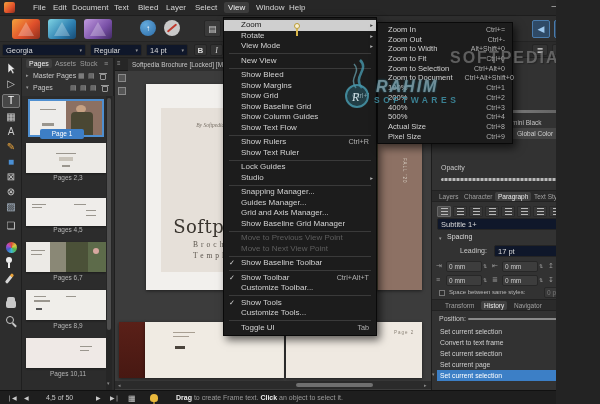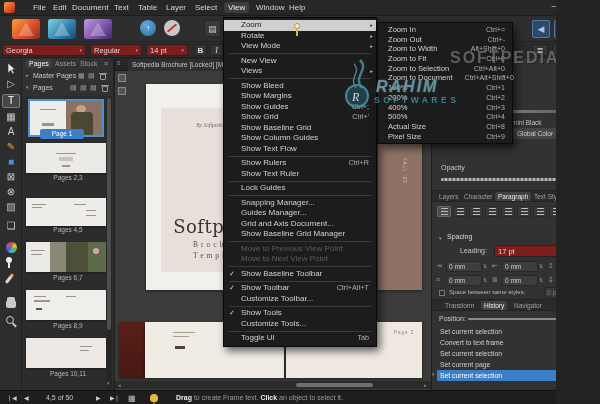--- a/index.html
+++ b/index.html
@@ -18,21 +18,21 @@
 .p-des{background:linear-gradient(135deg,#7fd4e4 0%,#2e7fb0 60%,#174a74 100%)}
 .p-pho{background:linear-gradient(135deg,#c09ade 0%,#7a51a8 60%,#432a66 100%)}
 .persona .shard{position:absolute;left:6px;top:3px;width:16px;height:14px;background:rgba(255,255,255,.28);clip-path:polygon(0 100%,50% 0,100% 100%)}
 .appicon{position:absolute;left:4px;top:2px;width:11px;height:11px;border-radius:2px;background:linear-gradient(135deg,#f5a23c,#e0502b 60%,#8e2f1d)}
 .circle-btn{position:absolute;top:4px;width:16px;height:16px;border-radius:50%;display:flex;align-items:center;justify-content:center;font-size:8px;color:#fff}
 .icon-btn{position:absolute;background:#3a3a3a;border:1px solid #272727;border-radius:2px;display:flex;align-items:center;justify-content:center;color:#c9c9c9}
 .icon-btn.blue{background:#2f4a66;border-color:#4a7bab;color:#9ec8ee}
 .slashline{position:absolute;left:2px;top:7px;width:12px;height:2px;background:#c03a2e;transform:rotate(-40deg);border-radius:1px}
 
 #contextbar{position:absolute;left:0;top:42px;width:600px;height:16px;background:#2b2b2b;border-bottom:1px solid #1f1f1f}
-.combo{position:absolute;top:2px;height:12px;background:#7f1d1d;border:1px solid #242424;border-radius:2px;display:flex;align-items:center;padding:0 3px;font-size:7.5px;color:#d8d8d8;white-space:nowrap}
+.combo{position:absolute;top:2px;height:12px;background:#0f172a;border:1px solid #242424;border-radius:2px;display:flex;align-items:center;padding:0 3px;font-size:7.5px;color:#d8d8d8;white-space:nowrap}
 .combo .ar{margin-left:auto;font-size:5px;color:#9a9a9a;padding-left:4px}
 .tbtn{position:absolute;top:2px;height:12px;width:13px;background:#343434;border:1px solid #242424;border-radius:2px;display:flex;align-items:center;justify-content:center;font-size:8px;color:#d8d8d8}
 
 #tools{position:absolute;left:0;top:58px;width:22px;height:332px;background:#2d2d2d;border-right:1px solid #1f1f1f}
 .tool{position:absolute;left:0;width:22px;text-align:center;font-size:10px;color:#c9c9c9;line-height:12px}
 .tool.active{left:2px;width:18px;background:#474747;border:1px solid #7a7a7a;border-radius:2px;color:#fff}
 .wheel{position:absolute;left:6px;width:11px;height:11px;border-radius:50%;background:conic-gradient(#d84b3a,#ddc93e,#57b64a,#3fb9c9,#3f5fc9,#b44bc9,#d84b3a)}
 .mag{position:absolute;left:6px;width:8px;height:8px;border:1.5px solid #c9c9c9;border-radius:50%}
 .mag::after{content:"";position:absolute;width:5px;height:1.5px;background:#c9c9c9;transform:rotate(45deg);right:-4px;bottom:-2px}
 .hand{position:absolute;left:6px;width:10px;height:8px;background:#c9c9c9;border-radius:3px 3px 2px 2px}
@@ -114,21 +114,21 @@
 <body>
 
 <div id="app">
 
   <div id="menubar">
     <div class="appicon"></div>
     <span class="mlabel" style="left:29px">File</span>
     <span class="mlabel" style="left:49px">Edit</span>
     <span class="mlabel" style="left:68px">Document</span>
     <span class="mlabel" style="left:110px">Text</span>
-    <span class="mlabel" style="left:134px">Table</span>
+    <span class="mlabel" style="left:134px">Bleed</span>
     <span class="mlabel" style="left:162px">Layer</span>
     <span class="mlabel" style="left:191px">Select</span>
     <span class="mlabel open" style="left:224px">View</span>
     <span class="mlabel" style="left:252px">Window</span>
     <span class="mlabel" style="left:285px">Help</span>
     <span class="winctl" style="left:547px">–</span>
     <span class="winctl" style="left:563px">▢</span>
     <span class="winctl" style="left:579px">✕</span>
   </div>
 
@@ -386,20 +386,24 @@
       </div>
     <div class="al" style="left:117px;top:148px">
         <span class="bars"></span>
       </div>
     <div class="al" style="left:133px;top:148px">
         <span class="bars"></span>
       </div>
     <div class="al" style="left:149px;top:148px">
         <span class="bars"></span>
       </div>
+    <div class="combo" style="left:5px;top:160px;width:156px;height:12px">
+        <span>Subtitle 1+</span>
+        <span class="ar">▾</span>
+      </div>
     <span class="abs" style="left:7px;top:177px;font-size:5px;color:#9a9a9a">▾</span>
     <span class="abs" style="left:15px;top:175px;font-size:7px;color:#dcdcdc">Spacing</span>
     <span class="abs" style="left:28px;top:189px;font-size:7px;color:#c9c9c9">Leading:</span>
     <div class="combo" style="left:62px;top:187px;width:96px;height:12px">
         <span>17 pt</span>
         <span class="ar">▾</span>
       </div>
 
     <span class="spinic" style="left:4px;top:204px">⇥</span>
     <div class="spinbox" style="left:14px;top:203px;width:36px">0 mm</div>
@@ -471,34 +475,26 @@
         <span class="sub">▸</span>
       </div>
     <div class="mi">
         <span>View Mode</span>
         <span class="sub">▸</span>
       </div>
     <div class="sep"></div>
     <div class="mi">
         <span>New View</span>
       </div>
-    <div class="mi">
-        <span>Views</span>
-        <span class="sub">▸</span>
-      </div>
     <div class="sep"></div>
     <div class="mi">
         <span>Show Bleed</span>
       </div>
     <div class="mi">
         <span>Show Margins</span>
-      </div>
-    <div class="mi">
-        <span>Show Guides</span>
-        <span class="sc">Ctrl+;</span>
       </div>
     <div class="mi">
         <span>Show Grid</span>
         <span class="sc">Ctrl+'</span>
       </div>
     <div class="mi">
         <span>Show Baseline Grid</span>
       </div>
     <div class="mi">
         <span>Show Column Guides</span>
@@ -511,29 +507,33 @@
         <span>Show Rulers</span>
         <span class="sc">Ctrl+R</span>
       </div>
     <div class="mi">
         <span>Show Text Ruler</span>
       </div>
     <div class="sep"></div>
     <div class="mi">
         <span>Lock Guides</span>
       </div>
+    <div class="mi">
+        <span>Studio</span>
+        <span class="sub">▸</span>
+      </div>
     <div class="sep"></div>
     <div class="mi">
         <span>Snapping Manager...</span>
       </div>
     <div class="mi">
         <span>Guides Manager...</span>
       </div>
     <div class="mi">
-        <span>Grid and Axis Document...</span>
+        <span>Grid and Axis Manager...</span>
       </div>
     <div class="mi">
         <span>Show Baseline Grid Manager</span>
       </div>
     <div class="sep"></div>
     <div class="mi dis">
         <span>Move to Previous View Point</span>
       </div>
     <div class="mi dis">
         <span>Move to Next View Point</span>

